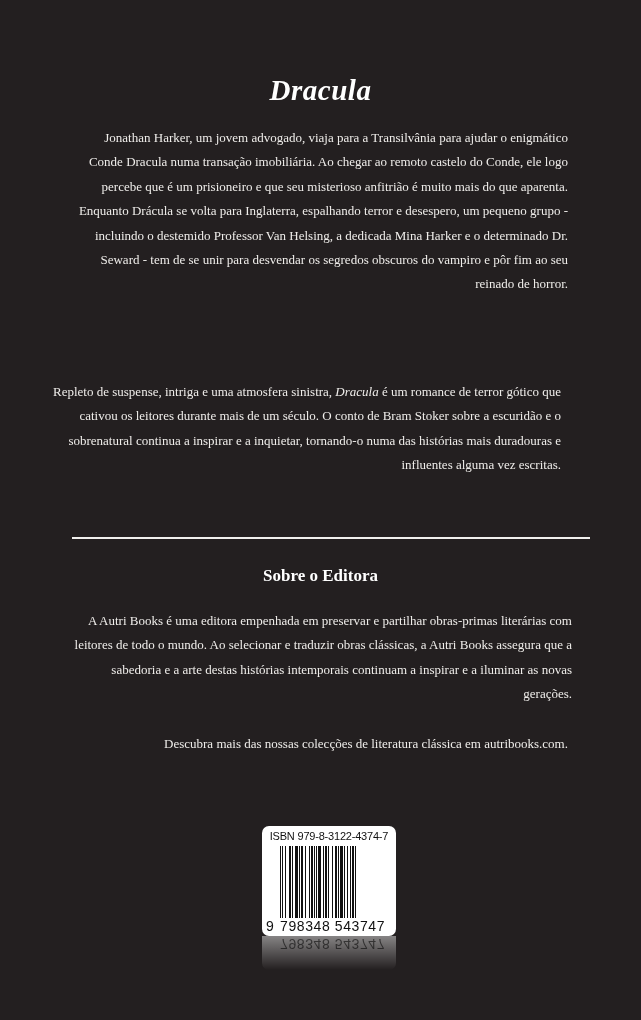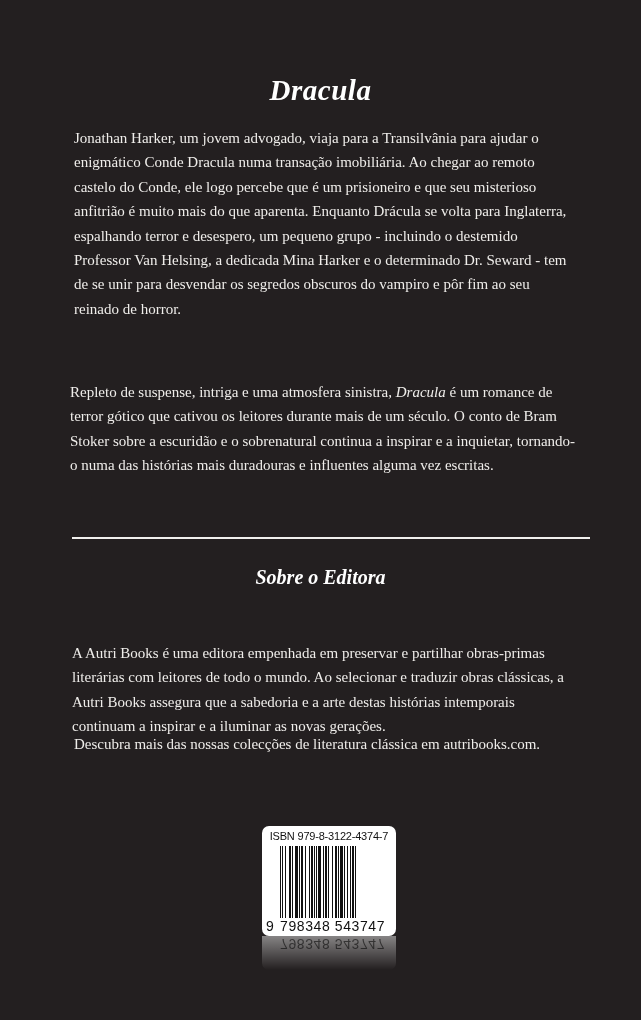--- a/index.html
+++ b/index.html
@@ -13,40 +13,40 @@
   }
   .title {
     position: absolute; left: 0; width: 641px; top: 74px;
     text-align: center;
     font-family: "Liberation Serif", serif;
     font-style: italic; font-weight: bold;
     font-size: 29px; color: #ffffff; letter-spacing: 0.5px;
   }
   .para {
     position: absolute; left: 74px; width: 494px;
-    text-align: left;
+    text-align: right;
     font-family: "Liberation Serif", serif;
-    font-size: 15px; line-height: 24.4px;
+    font-size: 13px; line-height: 24.4px;
     color: #efedea;
     margin: 0;
   }
   .p1 { top: 126px; }
-  .p2 { top: 380px; left: 70px; width: 508px; }
+  .p2 { top: 380px; left: 53px; width: 508px; }
   .divider {
     position: absolute; left: 72px; width: 518px; top: 537px;
     height: 2px; background: #f0efed;
   }
   .subtitle {
     position: absolute; left: 0; width: 641px; top: 566px;
     text-align: center;
     font-family: "Liberation Serif", serif;
-    font-style: italic; font-weight: bold;
-    font-size: 20px; color: #ffffff;
+    font-weight: bold;
+    font-size: 17px; color: #ffffff;
   }
-  .p3 { top: 609px; left: 72px; width: 500px; margin-top: 32px; }
+  .p3 { top: 609px; left: 72px; width: 500px; }
   .p4 { top: 732px; }
   .barcode {
     position: absolute; left: 262px; top: 826px;
     width: 134px; height: 110px;
     background: #ffffff; border-radius: 7px;
   }
   .isbn-top {
     position: absolute; left: 0; width: 134px; top: 4px; text-align: center;
     font-family: "Liberation Sans", sans-serif; font-size: 11px; color: #111;
     letter-spacing: -0.2px;

